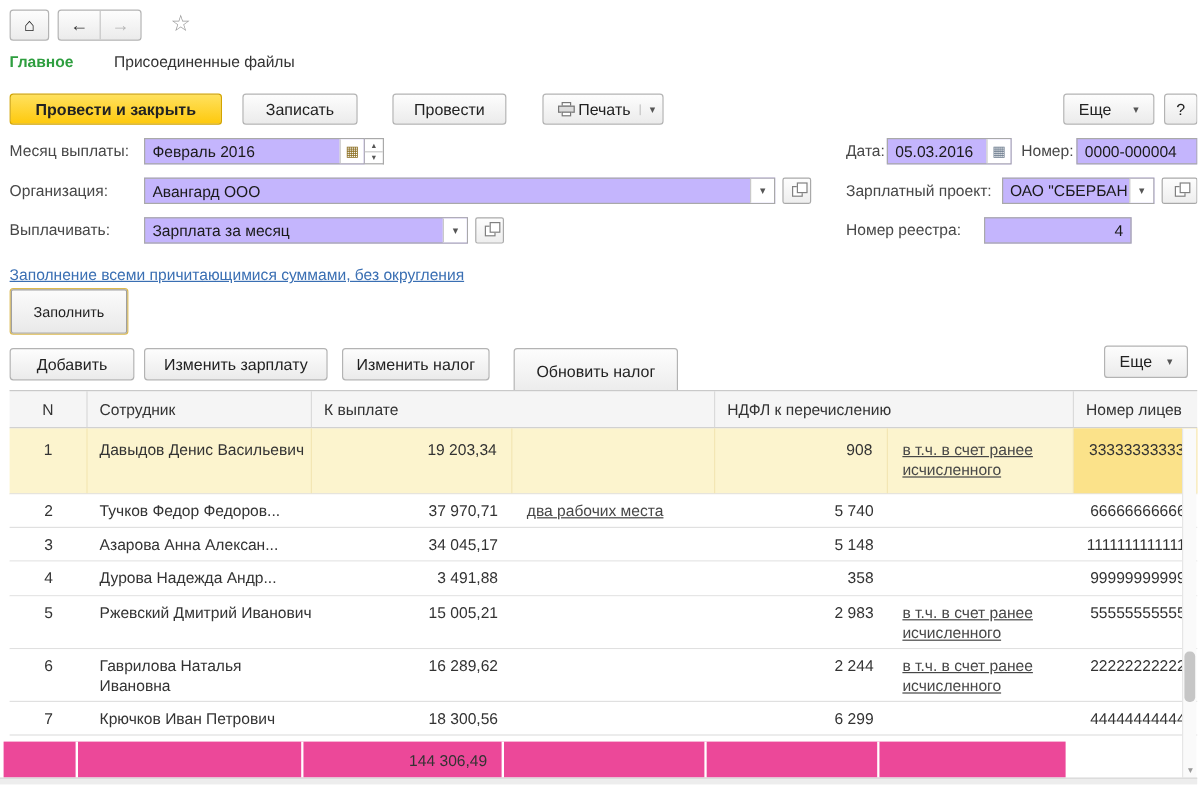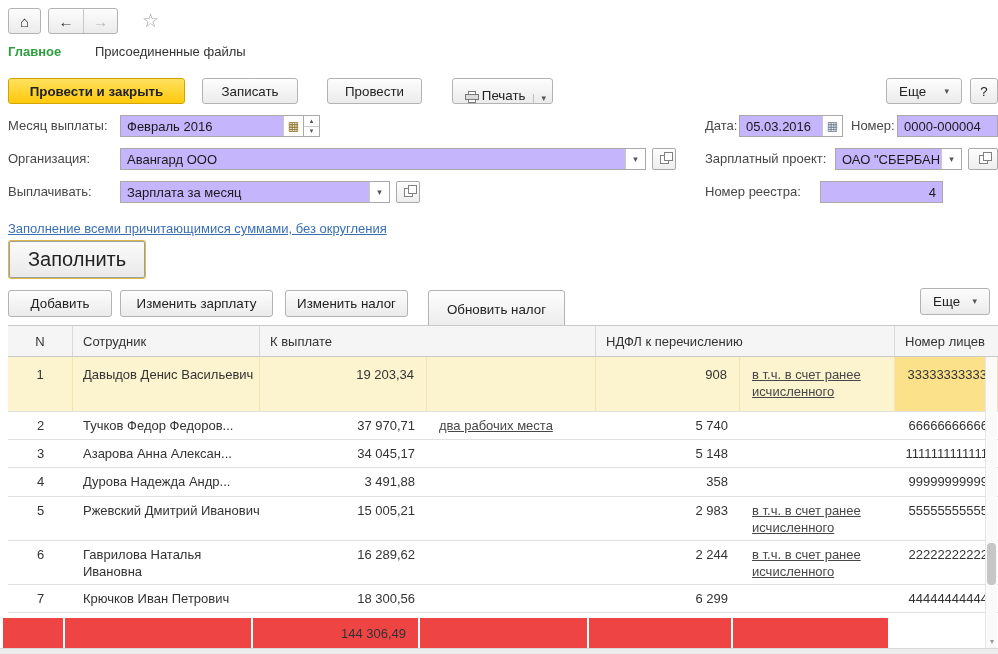--- a/index.html
+++ b/index.html
@@ -45,21 +45,21 @@
   .spin span { flex:1; display:flex; align-items:center; justify-content:center; font-size:7px; color:#555; }
   .spin span + span { border-top:1px solid #c9c9c9; }
   .open-btn { width:24px; height:22px; border:1px solid #a9a9a9; border-radius:2px;
               background:linear-gradient(#fdfdfd,#eee); display:flex; align-items:center; justify-content:center; }
   .icon-open { position:relative; width:9px; height:9px; border:1px solid #808080; background:#fff; }
   .icon-open::after { content:""; position:absolute; left:3px; top:-4px; width:7px; height:7px;
                       border:1px solid #808080; background:#fff; }
 
   .link-blue { color:#3a6fb3; text-decoration:underline; cursor:pointer; white-space:nowrap; }
 
-  .btn-fill { height:37px; padding:0 18px; font-size:20px; border:1px solid #9f9f9f; border-radius:2px;
+  .btn-fill { height:37px; padding:0 18px; font-size:12px; border:1px solid #9f9f9f; border-radius:2px;
               background:linear-gradient(#fbfbfb,#e9e9e9); box-shadow:0 0 0 1px #dcb94e; }
 
   
   .icon-printer { position:relative; width:14px; height:12px; display:inline-block; }
   .icon-printer .pr-top { position:absolute; left:3px; top:0; width:8px; height:4px; border:1px solid #777; background:#fff; }
   .icon-printer .pr-body { position:absolute; left:0; top:3px; width:14px; height:6px; border:1px solid #777; background:#dcdcdc; }
   .icon-printer .pr-out { position:absolute; left:3px; top:8px; width:8px; height:4px; border:1px solid #777; background:#fff; }
 
   
   .tbl { position:absolute; left:8px; top:325px; width:990px; }
@@ -77,21 +77,21 @@
   .c-n { text-align:center; }
   .c-emp { padding-left:10px; }
   .c-num { text-align:right; padding-right:12px; }
   .c-acct { text-align:right; padding-right:10px; }
   .c-acct.focus { background:#fbe28a; }
   .c-link { padding-left:12px; }
   .tlink { color:#474747; text-decoration:underline; cursor:pointer; }
 
   .tfoot { position:absolute; left:3px; top:618px; width:995px; height:30px;
            display:grid; grid-template-columns:62px 188px 167px 169px 144px 155px 1fr; }
-  .fcell { background:#ef4444; border-right:2px solid #fff; display:flex; align-items:center; }
+  .fcell { background:#ec4899; border-right:2px solid #fff; display:flex; align-items:center; }
   .fcell:last-child { border-right:0; }
   .f-num { justify-content:flex-end; padding-right:12px; color:#333; }
 
   
   .vscroll { position:absolute; right:1px; top:357px; width:12px; height:291px; background:#fafafa; border-left:1px solid #e6e6e6; }
   .vthumb { position:absolute; left:1px; top:186px; width:9px; height:42px; background:#c6c6c6; border-radius:4px; }
   .vdown { position:absolute; left:0; bottom:2px; width:12px; text-align:center; font-size:8px; color:#9a9a9a; }
 
   .bottom-strip { position:absolute; left:0; top:648px; width:998px; height:6px; background:#ededed; border-top:1px solid #d8d8d8; }
 </style>
@@ -118,21 +118,21 @@
 
   <button class="btn btn-yellow abs" style="left:8px;top:78px;width:177px;">
       <span>Провести и закрыть</span>
     </button>
   <button class="btn abs" style="left:202px;top:78px;width:96px;">
       <span>Записать</span>
     </button>
   <button class="btn abs" style="left:327px;top:78px;width:95px;">
       <span>Провести</span>
     </button>
-  <button class="btn abs" style="left:452px;top:78px;width:101px;padding-right:6px;align-items:flex-end;">
+  <button class="btn abs" style="left:452px;top:78px;width:101px;padding-right:6px;">
     <span class="icon-printer">
         <span class="pr-top"></span>
         <span class="pr-body"></span>
         <span class="pr-out"></span>
       </span>
     <span>Печать</span>
     <span class="arrow" style="border-left:1px solid #c4c4c4;padding-left:7px;margin-left:2px;">▾</span>
   </button>
   <button class="btn abs" style="left:886px;top:78px;width:76px;justify-content:space-between;">
     <span>Еще</span>

